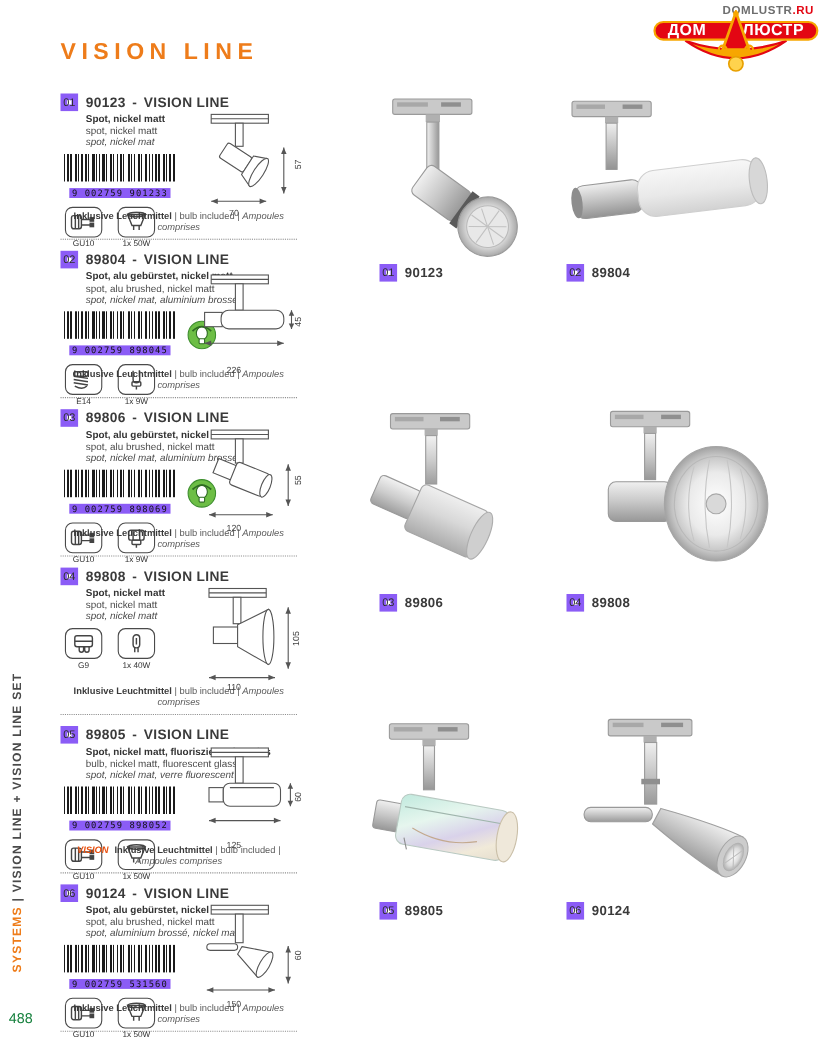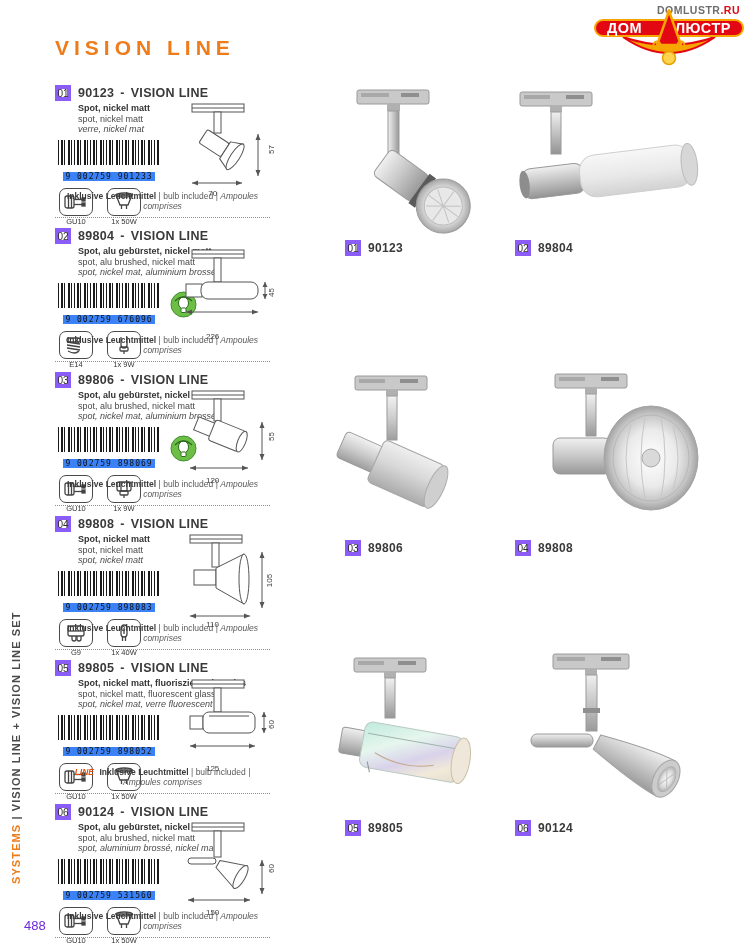--- a/index.html
+++ b/index.html
@@ -23,42 +23,42 @@
   .logo-pill .gap { width:24px; }
   .logo-chand { position:absolute; left:50%; top:-12px; transform:translateX(-50%); }
   .logo-swoosh { display:block; margin:-2px auto 0; }
 
   
   .sidebar { position:absolute; left:10px; top:884px; width:280px; white-space:nowrap;
     transform:rotate(-90deg); transform-origin:0 0; font-size:11px; font-weight:bold;
     letter-spacing:1.1px; }
   .sidebar .sec { color:#EE7C1A; }
   .sidebar .cats { color:#4a4a4a; }
-  .page-num { position:absolute; left:24px; top:918px; font-size:13px; color:#6d28d9; }
+  .page-num { position:absolute; left:8px; top:918px; font-size:13px; color:#15803d; }
 
   
   .blocks { position:absolute; left:55px; top:85px; width:215px; }
   .block { position:relative; height:144px; padding-top:10px;
     border-bottom:1.5px dotted #8f8f8f; }
   .block.first { height:133px; padding-top:0; }
   .bhead { display:flex; align-items:center; gap:7px; }
-  .numbox { width:16px; height:16px; border:4px solid #8b5cf6; font-size:10px;
+  .numbox { width:16px; height:16px; border:6px solid #8b5cf6; font-size:10px;
     display:flex; align-items:center; justify-content:center; flex:0 0 auto;
     background:#fff; color:#2e2e2e; }
   .btitle { font-size:12.5px; font-weight:bold; letter-spacing:.3px; display:flex; gap:6px; }
   .desc { margin:2px 0 0 23px; font-size:9px; line-height:10.5px; }
   .desc .de { font-weight:bold; color:#333; }
   .desc .en { color:#4a4a4a; }
   .desc .fr { font-style:italic; color:#4a4a4a; }
   .brow { display:flex; align-items:center; gap:10px; margin:5px 0 0 3px; }
   .barcode { width:102px; text-align:center; }
   .bars { height:25px; background:repeating-linear-gradient(90deg,
       #1b1b1b 0 1px,#fff 1px 3px,#1b1b1b 3px 5px,#fff 5px 6px,#1b1b1b 6px 7px,
       #fff 7px 10px,#1b1b1b 10px 12px,#fff 12px 13px,#1b1b1b 13px 14px,#fff 14px 16px); }
-  .digits { display:inline-block; position:relative; margin-top:-6px; background:#3b82f6;
+  .digits { display:inline-block; position:relative; margin-top:-6px; background:#8b5cf6;
     padding:0 2px; font-family:"DejaVu Sans Mono", monospace; font-size:8px;
     letter-spacing:1px; color:#111; }
   .iconrow { display:flex; gap:12px; margin:5px 0 0 3px; }
   .icol { display:flex; flex-direction:column; align-items:center; width:36px; }
   .iconbox { width:34px; height:28px; border:1.5px solid #4a4a4a; border-radius:7px;
     display:flex; align-items:center; justify-content:center; background:#fff; }
   .iconlabel { font-size:7.5px; margin-top:1px; color:#333; }
   .included { position:absolute; left:0; right:0; bottom:6px; text-align:center;
     font-size:8.5px; color:#5a5a5a; }
   .included .de { font-weight:bold; color:#3a3a3a; }
@@ -117,21 +117,21 @@
       <span class="numbox">01</span>
       <span class="btitle">
         <span>90123</span>
         <span>-</span>
         <span>VISION LINE</span>
       </span>
     </div>
     <div class="desc">
       <div class="de">Spot, nickel matt</div>
       <div class="en">spot, nickel matt</div>
-      <div class="fr">verre, nickel mat</div>
+      <div class="fr">spot, nickel mat</div>
     </div>
     <div class="brow">
       <div class="barcode">
         <div class="bars"></div>
         <span class="digits">9 002759 901233</span>
       </div>
     </div>
     <div class="iconrow">
       <div class="icol">
         <span class="iconbox">
@@ -198,21 +198,21 @@
       </span>
     </div>
     <div class="desc">
       <div class="de">Spot, alu gebürstet, nickel matt</div>
       <div class="en">spot, alu brushed, nickel matt</div>
       <div class="fr">spot, nickel mat, aluminium brossé</div>
     </div>
     <div class="brow">
       <div class="barcode">
         <div class="bars"></div>
-        <span class="digits">9 002759 676096</span>
+        <span class="digits">9 002759 898045</span>
       </div>
       <svg width="27" height="27" viewBox="0 0 27 27">
         <circle cx="13.5" cy="13.5" r="12.5" fill="#6DBE45" stroke="#3e8e2f"></circle>
         <ellipse cx="13.5" cy="12" rx="5" ry="6" fill="#fff" stroke="#2e6b22"></ellipse>
         <rect x="11" y="17" width="5" height="4.5" rx="1" fill="#fff" stroke="#2e6b22"></rect>
         <path d="M5,10 Q13.5,2 22,10" fill="none" stroke="#2e6b22" stroke-width="1.6"></path>
       </svg>
     </div>
     <div class="iconrow">
       <div class="icol">
@@ -352,26 +352,20 @@
         <span>89808</span>
         <span>-</span>
         <span>VISION LINE</span>
       </span>
     </div>
     <div class="desc">
       <div class="de">Spot, nickel matt</div>
       <div class="en">spot, nickel matt</div>
       <div class="fr">spot, nickel matt</div>
     </div>
-    <div class="brow">
-      <div class="barcode">
-        <div class="bars"></div>
-        <span class="digits">9 002759 898083</span>
-      </div>
-    </div>
     <div class="iconrow">
       <div class="icol">
         <span class="iconbox">
           <svg width="26" height="20" viewBox="0 0 26 20" fill="none" stroke="#444" stroke-width="1.3">
             <rect x="5" y="3" width="16" height="10" rx="2"></rect>
               <line x1="5" y1="8" x2="21" y2="8"></line>
             <path d="M9,13 v3 a2,2 0 0 0 4,0 v-3"></path>
               <path d="M14,13 v3 a2,2 0 0 0 4,0 v-3"></path>
           </svg>
         </span>
@@ -420,21 +414,21 @@
     <div class="bhead">
       <span class="numbox">05</span>
       <span class="btitle">
         <span>89805</span>
         <span>-</span>
         <span>VISION LINE</span>
       </span>
     </div>
     <div class="desc">
       <div class="de">Spot, nickel matt, fluoriszierendes Glas</div>
-      <div class="en">spot, nickel matt, fluorescent glass</div>
+      <div class="en">bulb, nickel matt, fluorescent glass</div>
       <div class="fr">spot, nickel mat, verre fluorescent</div>
     </div>
     <div class="brow">
       <div class="barcode">
         <div class="bars"></div>
         <span class="digits">9 002759 898052</span>
       </div>
     </div>
     <div class="iconrow">
       <div class="icol">
@@ -457,21 +451,21 @@
             <path d="M5,3 h16 l-4,10 h-8 z"></path>
               <ellipse cx="13" cy="3" rx="8" ry="2"></ellipse>
             <line x1="10.5" y1="13" x2="10.5" y2="17"></line>
               <line x1="15.5" y1="13" x2="15.5" y2="17"></line>
           </svg>
         </span>
         <span class="iconlabel">1x 50W</span>
       </div>
     </div>
     <div class="included">
-      <span class="osram">LINE</span>
+      <span class="osram">VISION</span>
       <span class="de">Inklusive Leuchtmittel</span>
       <span>|</span>
       <span class="en">bulb included</span>
       <span>|</span>
       <span class="fr">Ampoules comprises</span>
     </div>
     <div class="diagram">
       <svg width="94" height="96" viewBox="0 0 94 96">
         <rect x="16" y="4" width="52" height="8"></rect>
           <line x1="16" y1="8" x2="68" y2="8"></line>

